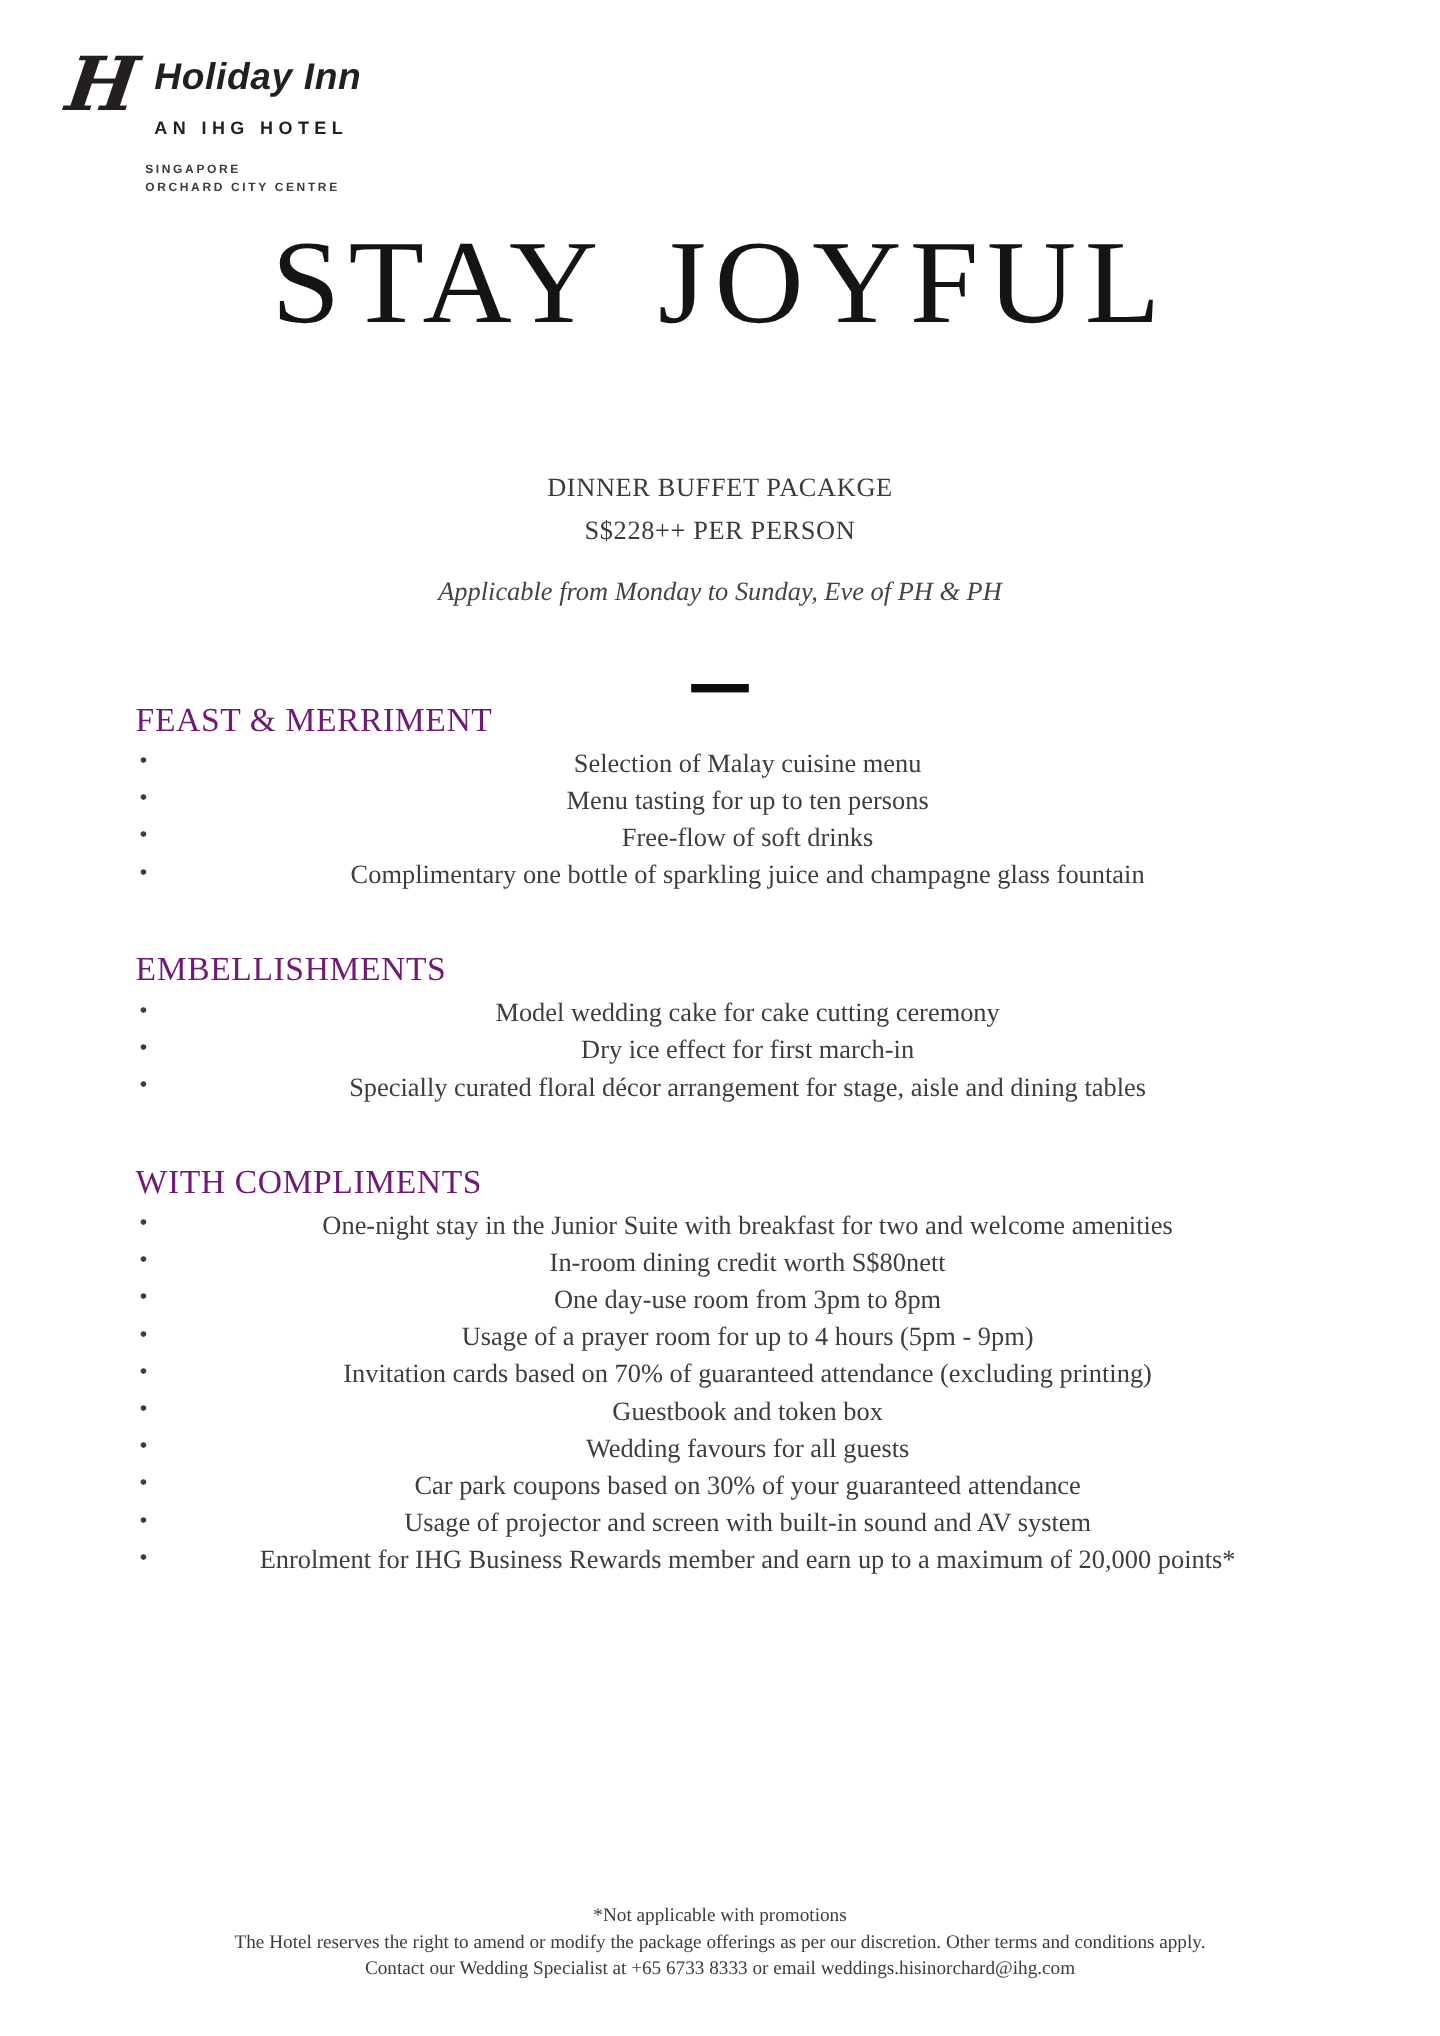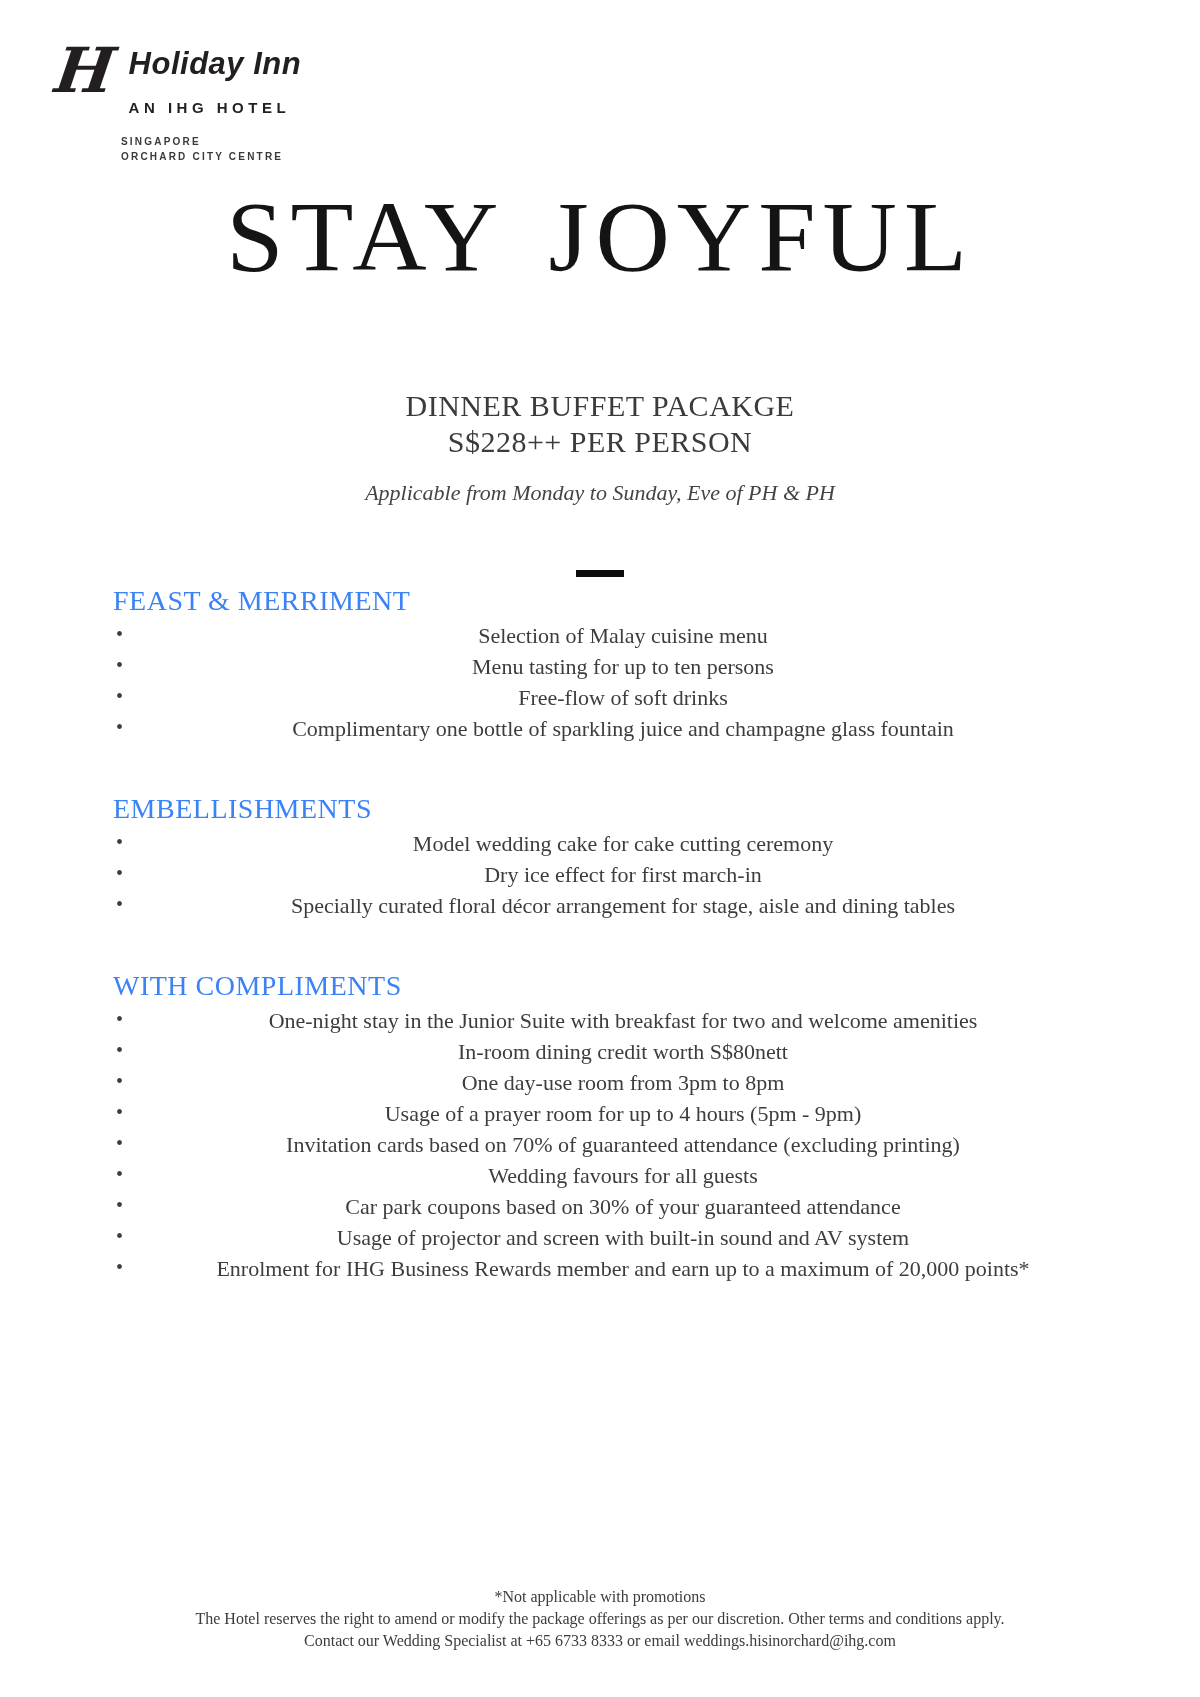--- a/index.html
+++ b/index.html
@@ -76,21 +76,21 @@
   
   .package {
     position: absolute;
     top: 388px;
     left: 0;
     width: 100%;
     text-align: center;
     color: #3b3b3b;
   }
   .package-line {
-    font-size: 30px;
+    font-size: 22px;
     line-height: 36px;
     letter-spacing: 0.5px;
   }
   .package-note {
     margin-top: 20px;
     font-size: 22px;
     font-style: italic;
     color: #444444;
   }
 
@@ -109,21 +109,21 @@
     position: absolute;
     top: 584px;
     left: 113px;
     right: 90px;
   }
   .section + .section { margin-top: 52px; }
   .section-heading {
     font-size: 28px;
     line-height: 34px;
     letter-spacing: 0.5px;
-    color: #3b82f6;
+    color: #701a75;
     font-weight: normal;
     margin-bottom: 6px;
   }
   .section ul { list-style: none; text-align: center; }
   .section li {
     position: relative;
     padding-left: 23px;
     font-size: 22px;
     line-height: 23px;
     margin-bottom: 8px;
@@ -201,20 +201,21 @@
   </div>
 
   <div class="section">
     <h2 class="section-heading">WITH COMPLIMENTS</h2>
     <ul>
       <li>One-night stay in the Junior Suite with breakfast for two and welcome amenities</li>
       <li>In-room dining credit worth S$80nett</li>
       <li>One day-use room from 3pm to 8pm</li>
       <li>Usage of a prayer room for up to 4 hours (5pm - 9pm)</li>
       <li>Invitation cards based on 70% of guaranteed attendance (excluding printing)</li>
+      <li>Guestbook and token box</li>
       <li>Wedding favours for all guests</li>
       <li>Car park coupons based on 30% of your guaranteed attendance</li>
       <li>Usage of projector and screen with built-in sound and AV system</li>
       <li>Enrolment for IHG Business Rewards member and earn up to a maximum of 20,000 points*</li>
     </ul>
   </div>
 
 </div>
 
 <div class="footer">

